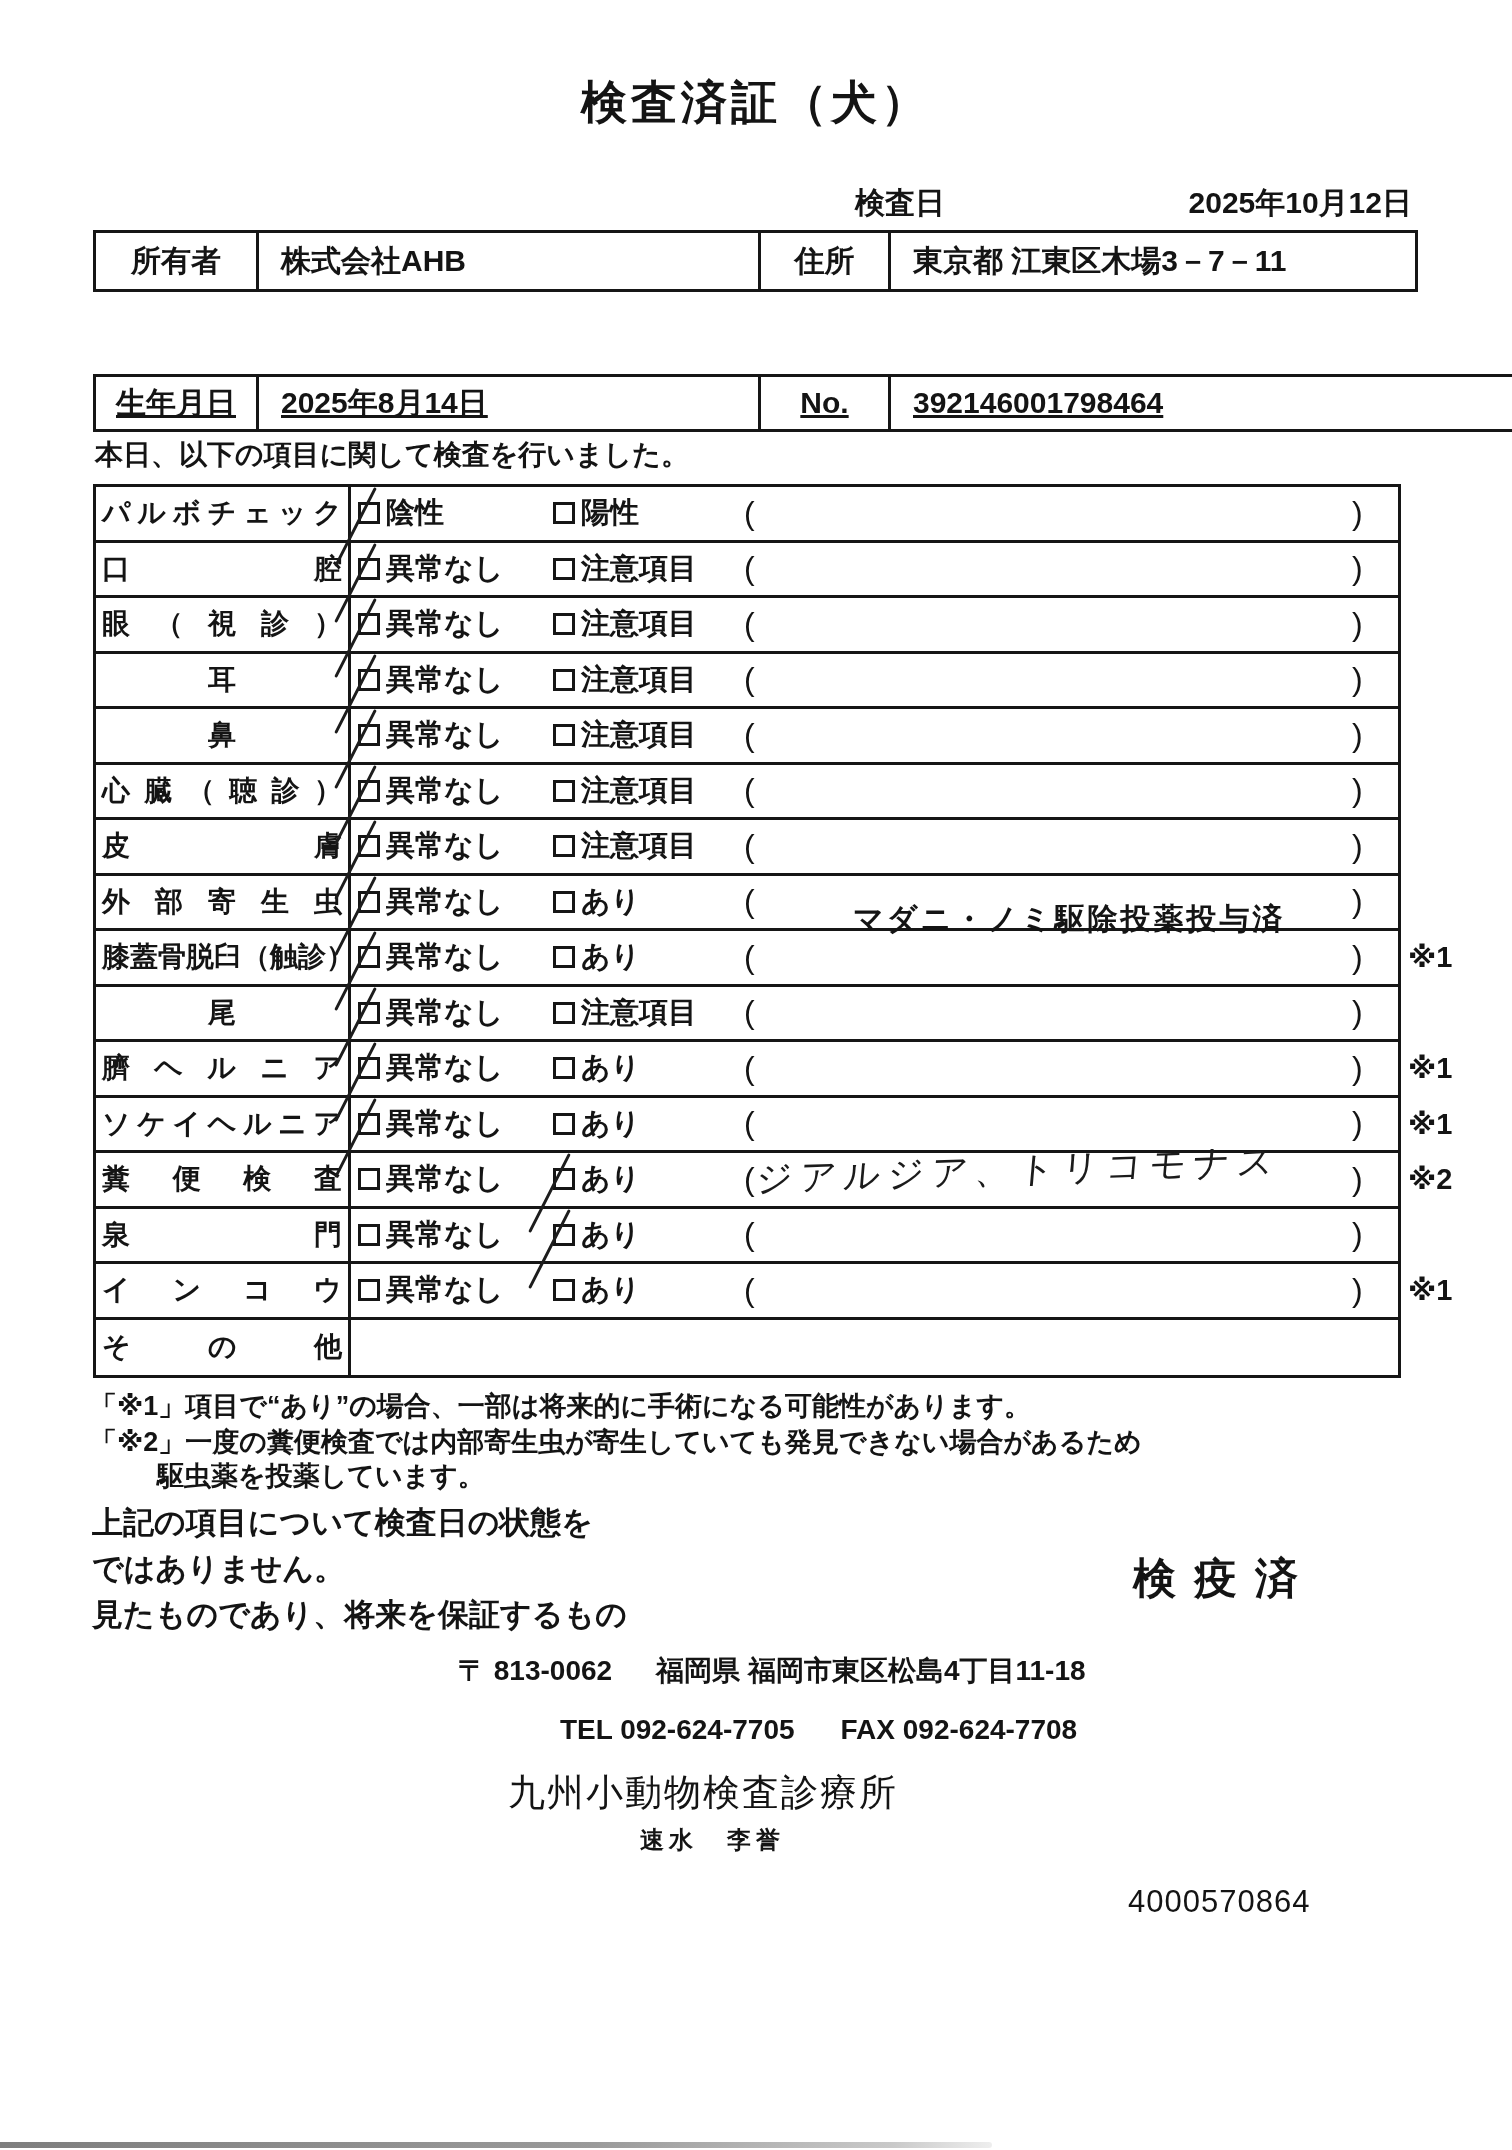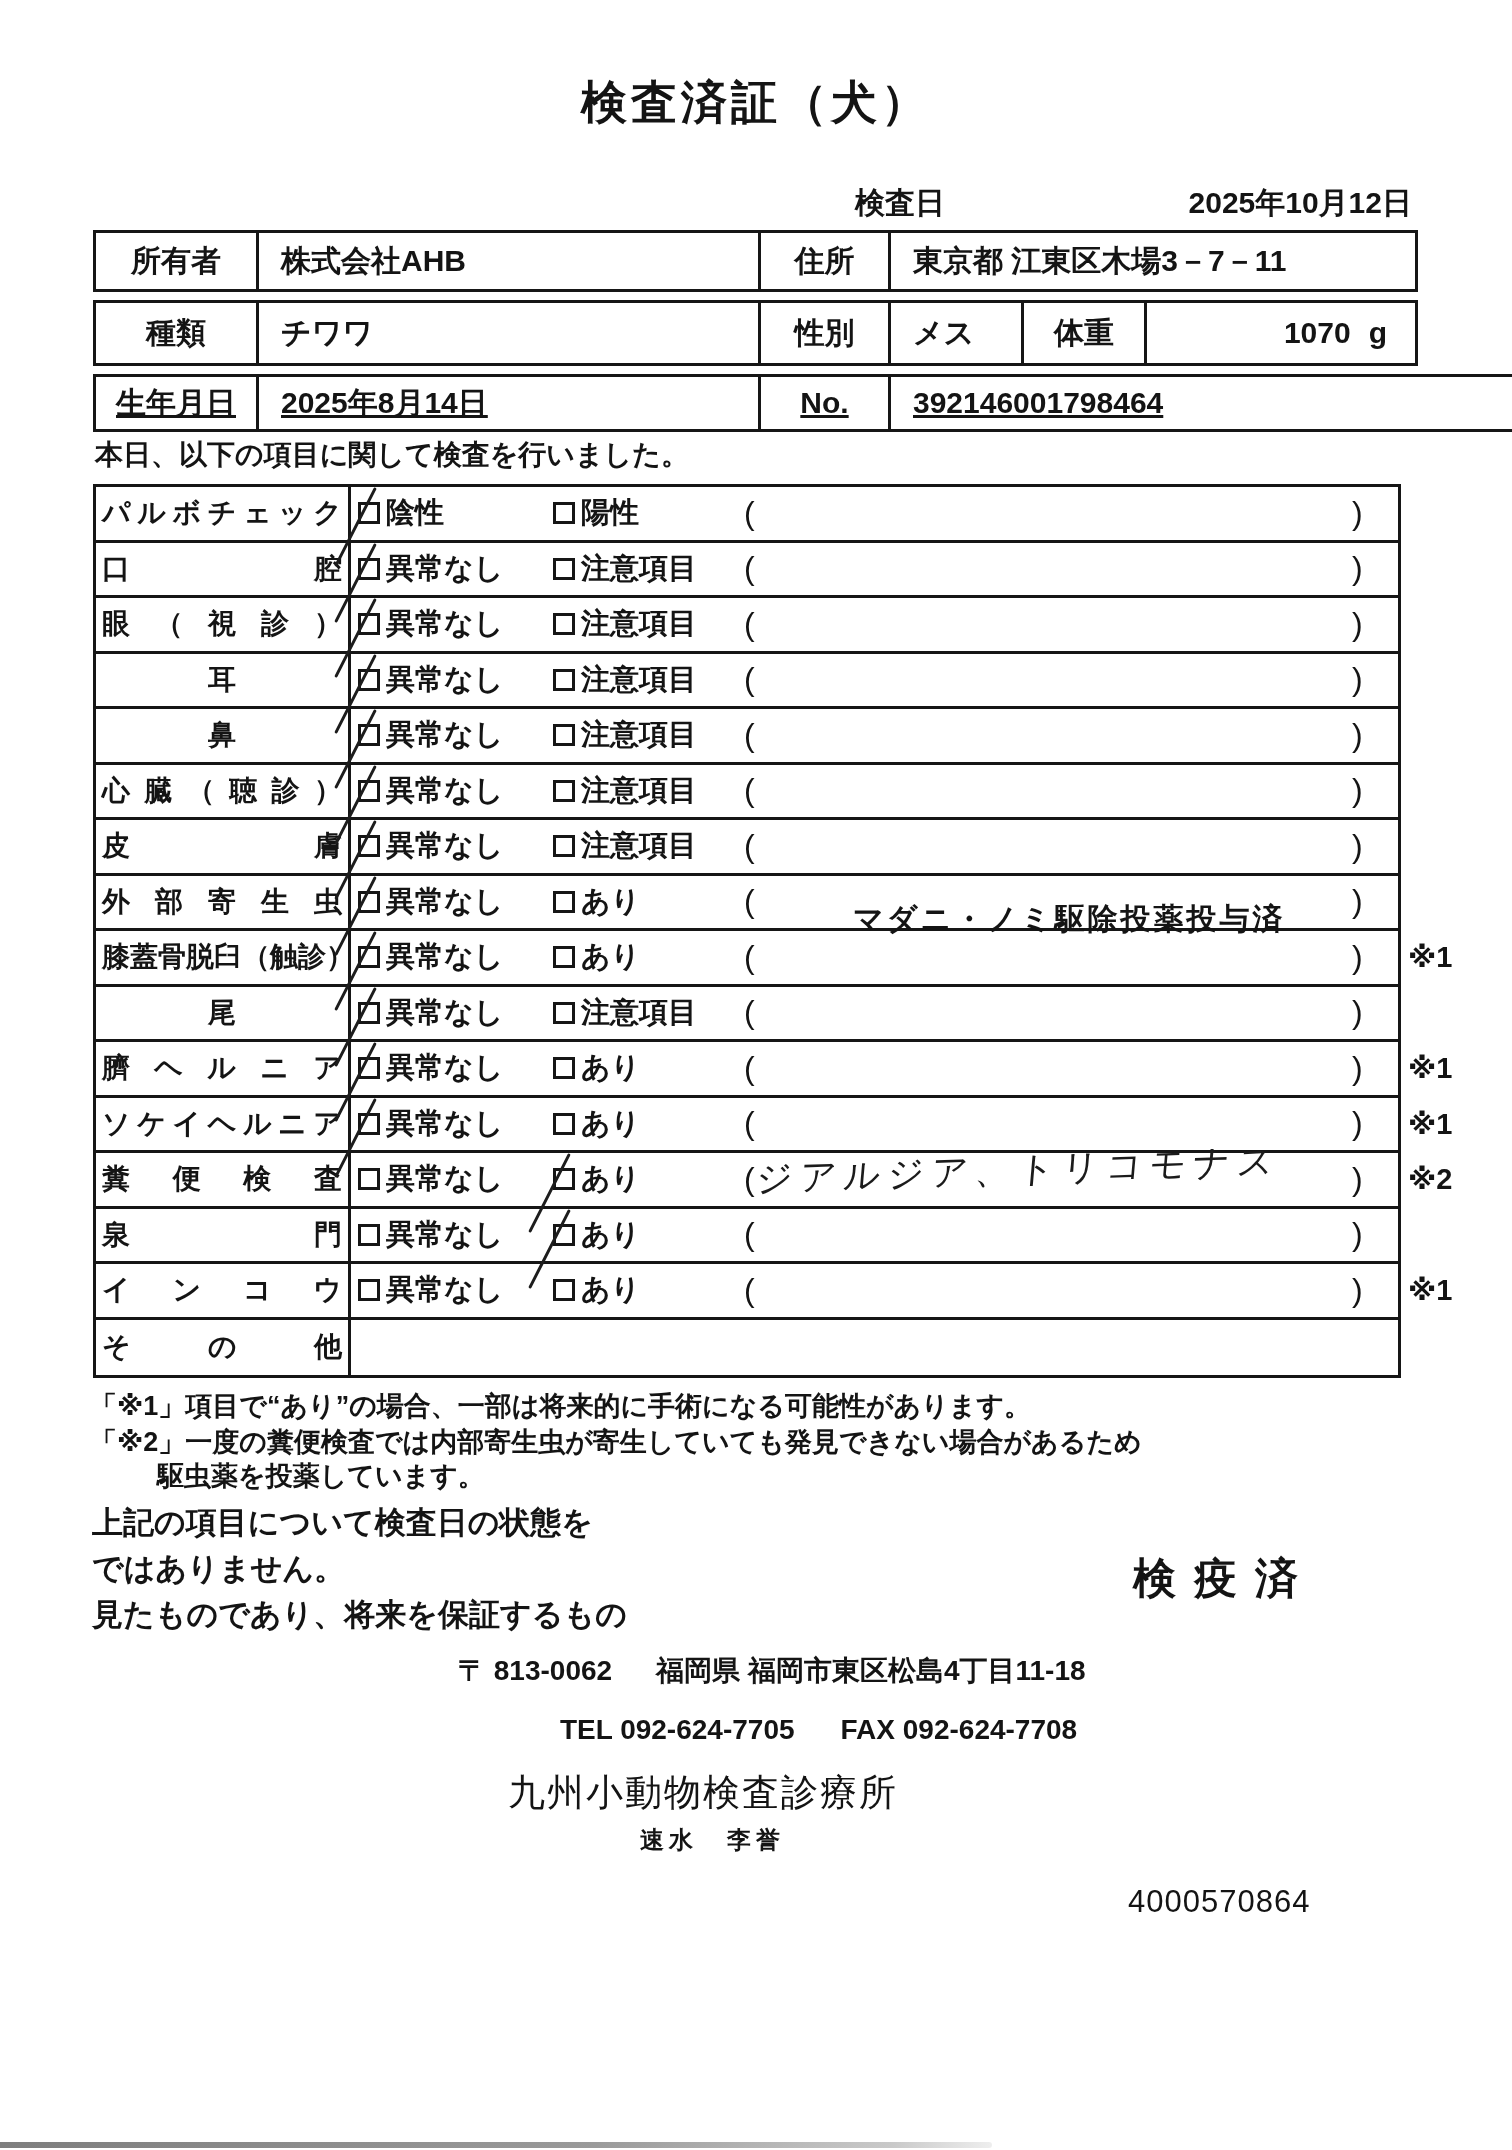--- a/index.html
+++ b/index.html
@@ -114,31 +114,20 @@
     <span>2025年10月12日</span>
   </div>
 
   <div class="htable t-owner">
     <div class="lbl">所有者</div>
     <div class="val">株式会社AHB</div>
     <div class="lbl">住所</div>
     <div class="val">東京都 江東区木場3－7－11</div>
   </div>
 
-  <div class="htable t-animal">
-    <div class="lbl">種類</div>
-    <div class="val">チワワ</div>
-    <div class="lbl">性別</div>
-    <div class="val">メス</div>
-    <div class="lbl">体重</div>
-    <div class="weight-cell">
-      <span>1070</span>
-      <span>g</span>
-    </div>
-  </div>
 
   <div class="htable t-birth">
     <div class="lbl">生年月日</div>
     <div class="val">2025年8月14日</div>
     <div class="lbl">No.</div>
     <div class="val">392146001798464</div>
   </div>
 
   <div class="intro-line">本日、以下の項目に関して検査を行いました。</div>
 

